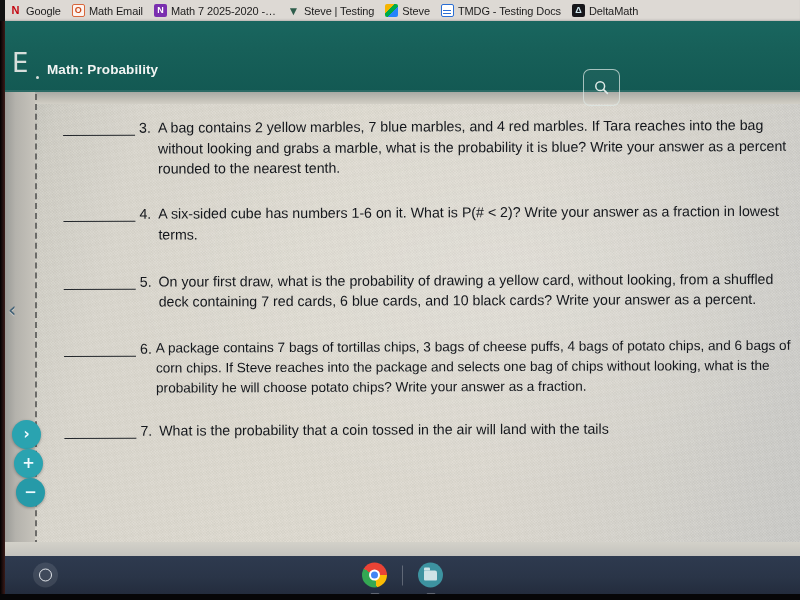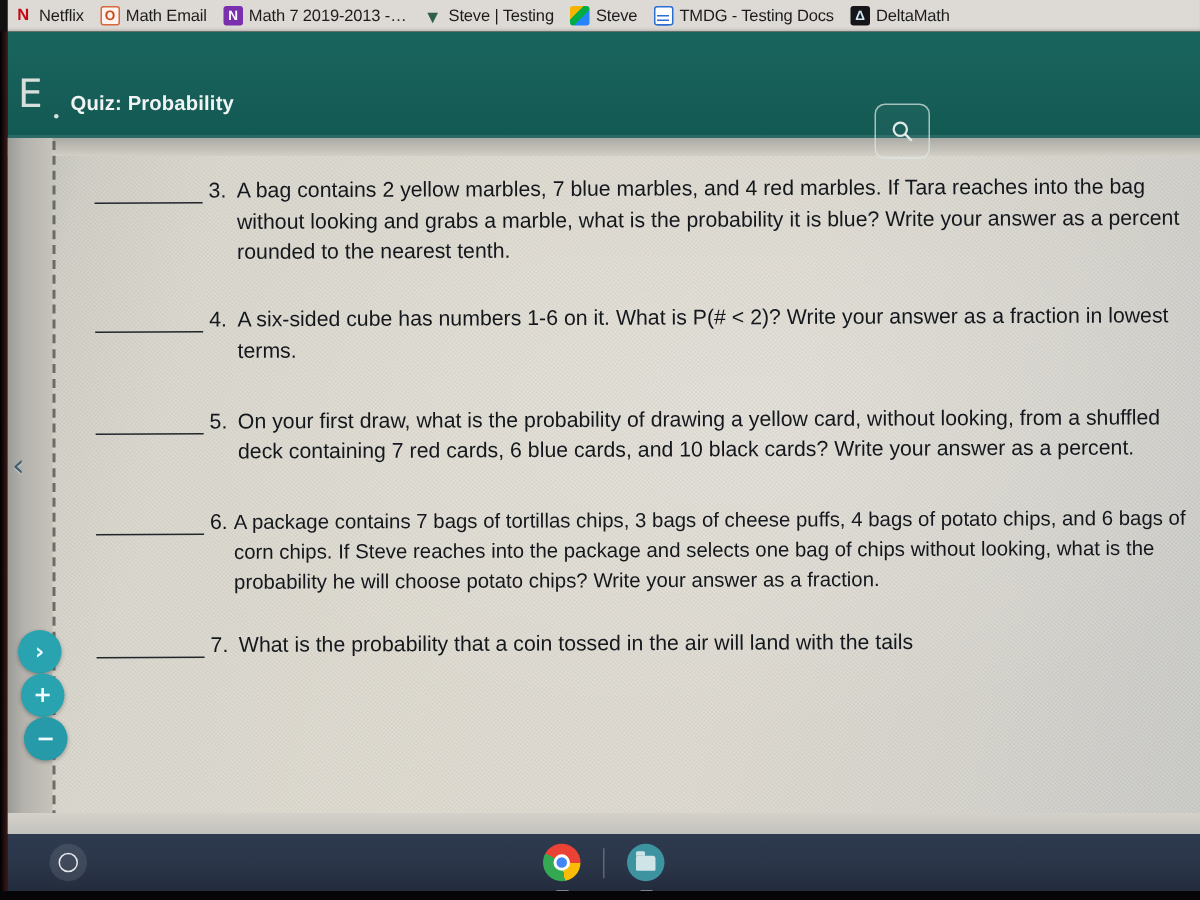--- a/index.html
+++ b/index.html
@@ -356,31 +356,31 @@
 </style>
 </head>
 <body>
 
 <div id="screen">
 
   <div class="bookmarks-bar">
 
     <div class="bm">
       <span class="bm-ico ico-netflix">N</span>
-      <span class="bm-label">Netflix</span>
+      <span class="bm-label">Google</span>
     </div>
 
     <div class="bm">
       <span class="bm-ico ico-outlook">O</span>
       <span class="bm-label">Math Email</span>
     </div>
 
     <div class="bm">
       <span class="bm-ico ico-onenote">N</span>
-      <span class="bm-label">Math 7 2019-2013 -…</span>
+      <span class="bm-label">Math 7 2025-2020 -…</span>
     </div>
 
     <div class="bm">
       <span class="bm-ico ico-desmos">▼</span>
       <span class="bm-label">Steve | Testing</span>
     </div>
 
     <div class="bm">
       <span class="bm-ico ico-meet">&nbsp;</span>
       <span class="bm-label">Steve</span>
@@ -395,21 +395,21 @@
 
     <div class="bm">
       <span class="bm-ico ico-delta">Δ</span>
       <span class="bm-label">DeltaMath</span>
     </div>
   </div>
 
   <div class="app-header">
     <div class="logo-e">E</div>
     <div class="logo-dot"></div>
-    <div class="quiz-title">Quiz: Probability</div>
+    <div class="quiz-title">Math: Probability</div>
 
     <div class="search-btn">
       <svg width="17" height="17" viewBox="0 0 17 17">
         <circle cx="7.2" cy="7.2" r="4.4" fill="none" stroke="#dfeae7" stroke-width="1.5"></circle>
         <line x1="10.6" y1="10.6" x2="14.4" y2="14.4" stroke="#dfeae7" stroke-width="1.6" stroke-linecap="round"></line>
       </svg>
     </div>
   </div>
 
   <div class="paper">

